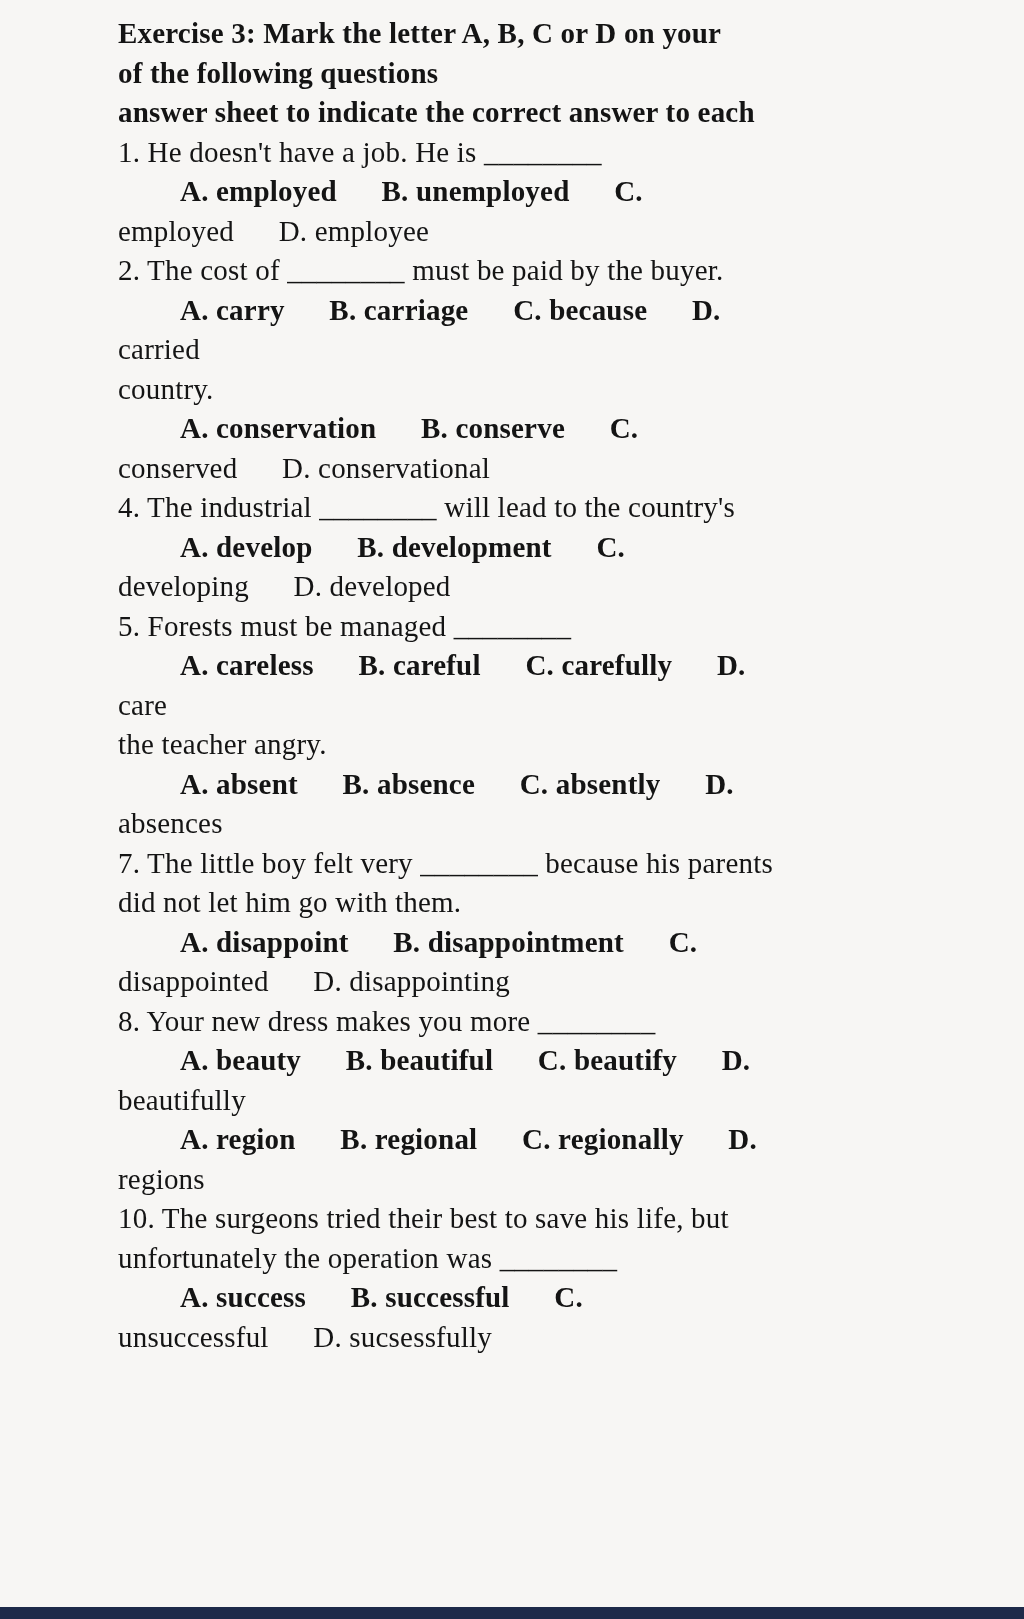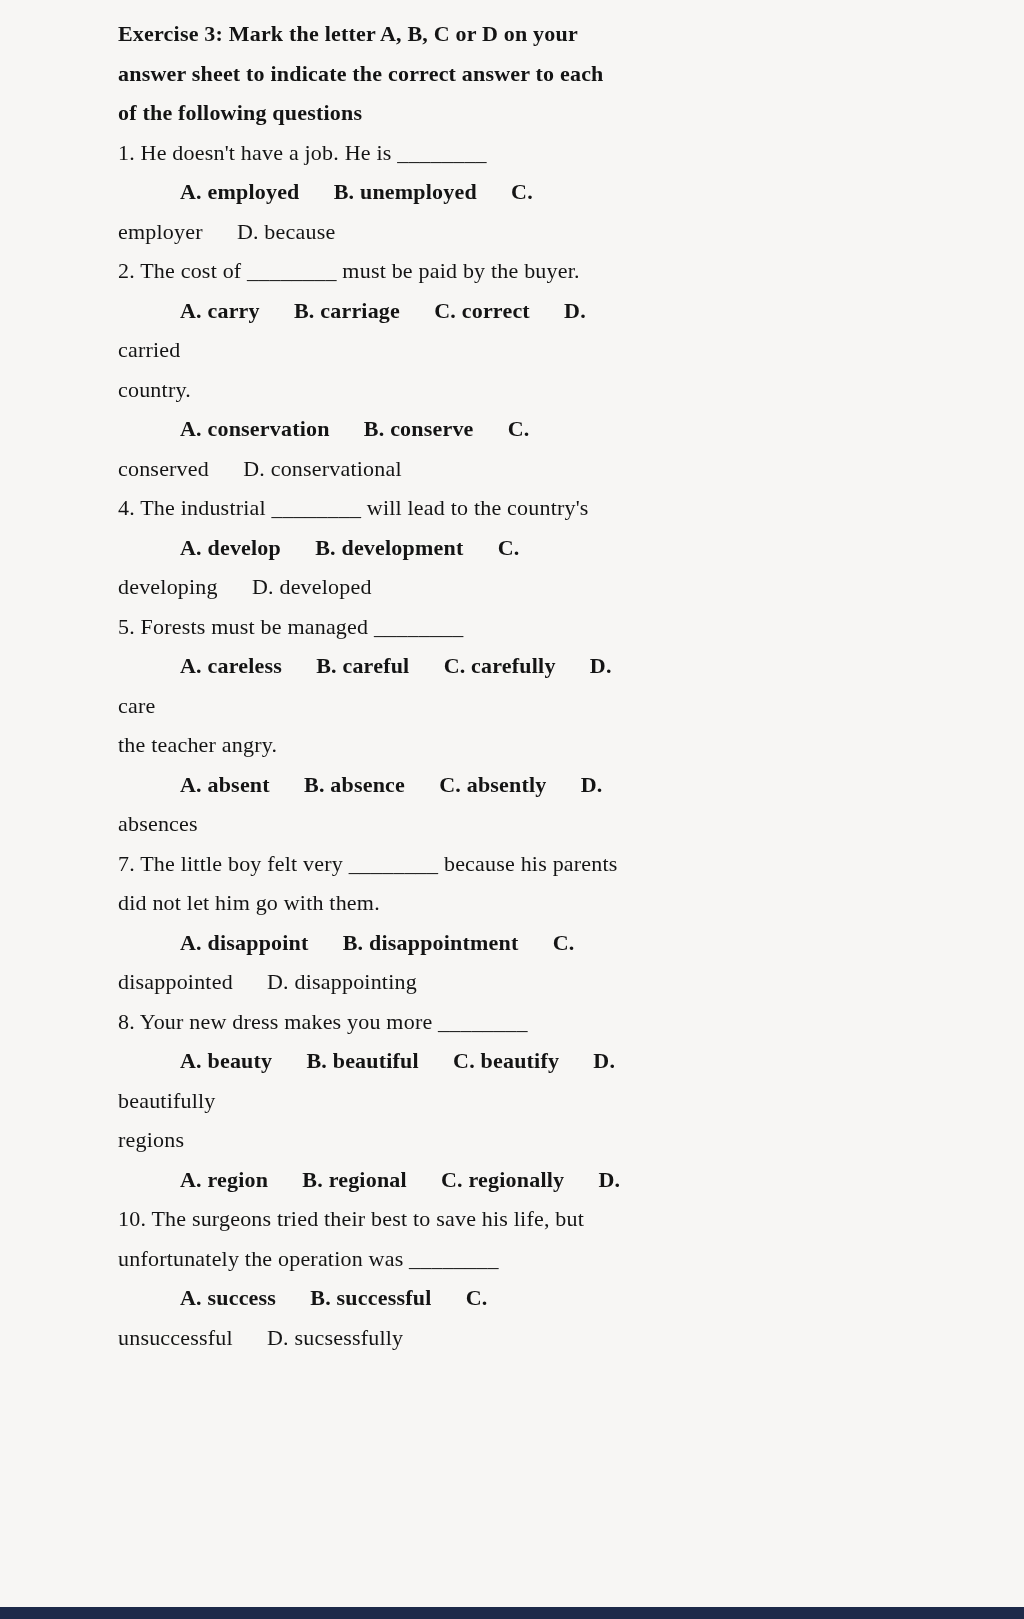--- a/index.html
+++ b/index.html
@@ -14,21 +14,21 @@
     background:var(--bg);
     color:var(--ink);
     font-family:"Liberation Serif", serif;
     position:relative;
     overflow:hidden;
   }
   .page{
     padding:14px 30px 0 118px;
   }
   .line{
-    font-size:22px;
+    font-size:29px;
     line-height:39.5px;
     white-space:pre;
     letter-spacing:0.2px;
   }
   .heading{
     font-weight:bold;
   }
   .options{
     padding-left:62px;
     font-weight:bold;
@@ -40,49 +40,49 @@
     width:100%;
     height:12px;
   }
 </style>
 </head>
 <body>
 
 <div class="page">
   <div>
       <div class="line heading">Exercise 3: Mark the letter A, B, C or D on your</div>
+      <div class="line heading">of the following questions</div>
       <div class="line heading">answer sheet to indicate the correct answer to each</div>
-      <div class="line heading">of the following questions</div>
       <div class="line body">1. He doesn't have a job. He is ________</div>
       <div class="line options">A. employed      B. unemployed      C.</div>
-      <div class="line body">employer      D. because</div>
+      <div class="line body">employed      D. employee</div>
       <div class="line body">2. The cost of ________ must be paid by the buyer.</div>
-      <div class="line options">A. carry      B. carriage      C. correct      D.</div>
+      <div class="line options">A. carry      B. carriage      C. because      D.</div>
       <div class="line body">carried</div>
       <div class="line body">country.</div>
       <div class="line options">A. conservation      B. conserve      C.</div>
       <div class="line body">conserved      D. conservational</div>
       <div class="line body">4. The industrial ________ will lead to the country's</div>
       <div class="line options">A. develop      B. development      C.</div>
       <div class="line body">developing      D. developed</div>
       <div class="line body">5. Forests must be managed ________</div>
       <div class="line options">A. careless      B. careful      C. carefully      D.</div>
       <div class="line body">care</div>
       <div class="line body">the teacher angry.</div>
       <div class="line options">A. absent      B. absence      C. absently      D.</div>
       <div class="line body">absences</div>
       <div class="line body">7. The little boy felt very ________ because his parents</div>
       <div class="line body">did not let him go with them.</div>
       <div class="line options">A. disappoint      B. disappointment      C.</div>
       <div class="line body">disappointed      D. disappointing</div>
       <div class="line body">8. Your new dress makes you more ________</div>
       <div class="line options">A. beauty      B. beautiful      C. beautify      D.</div>
       <div class="line body">beautifully</div>
+      <div class="line options">A. region      B. regional      C. regionally      D.</div>
       <div class="line body">regions</div>
-      <div class="line options">A. region      B. regional      C. regionally      D.</div>
       <div class="line body">10. The surgeons tried their best to save his life, but</div>
       <div class="line body">unfortunately the operation was ________</div>
       <div class="line options">A. success      B. successful      C.</div>
       <div class="line body">unsuccessful      D. sucsessfully</div>
     </div>
 </div>
 
 <div class="footer-bar" style="background: rgb(30, 42, 74);"></div>
 
 </body></html>

